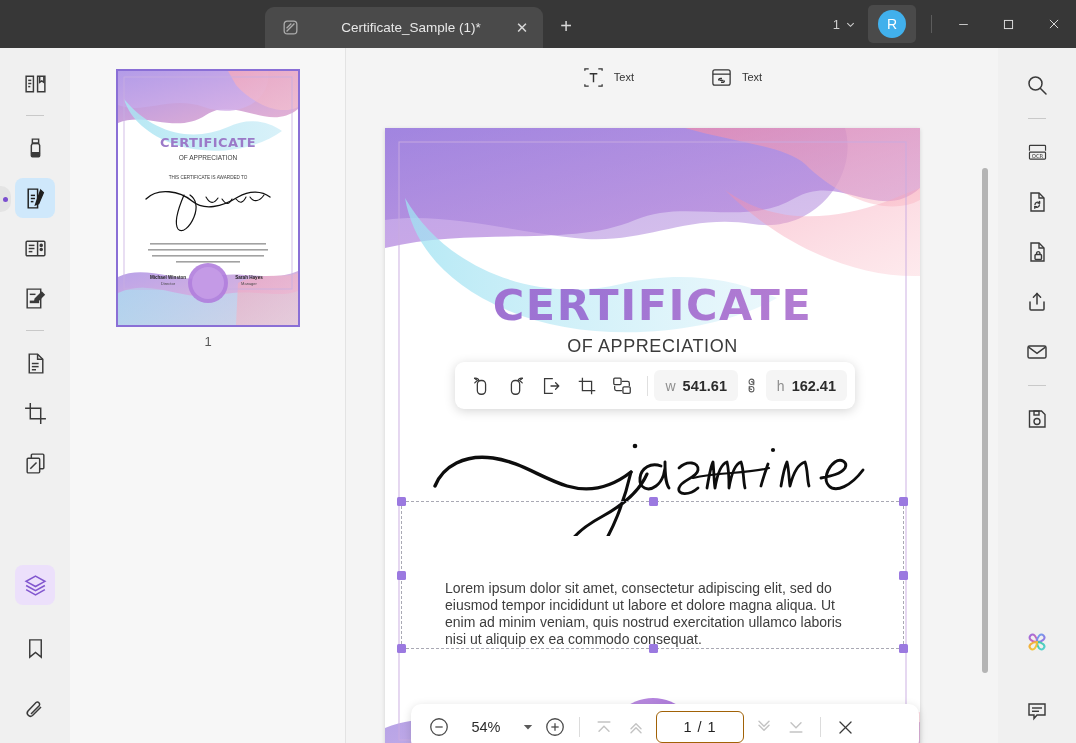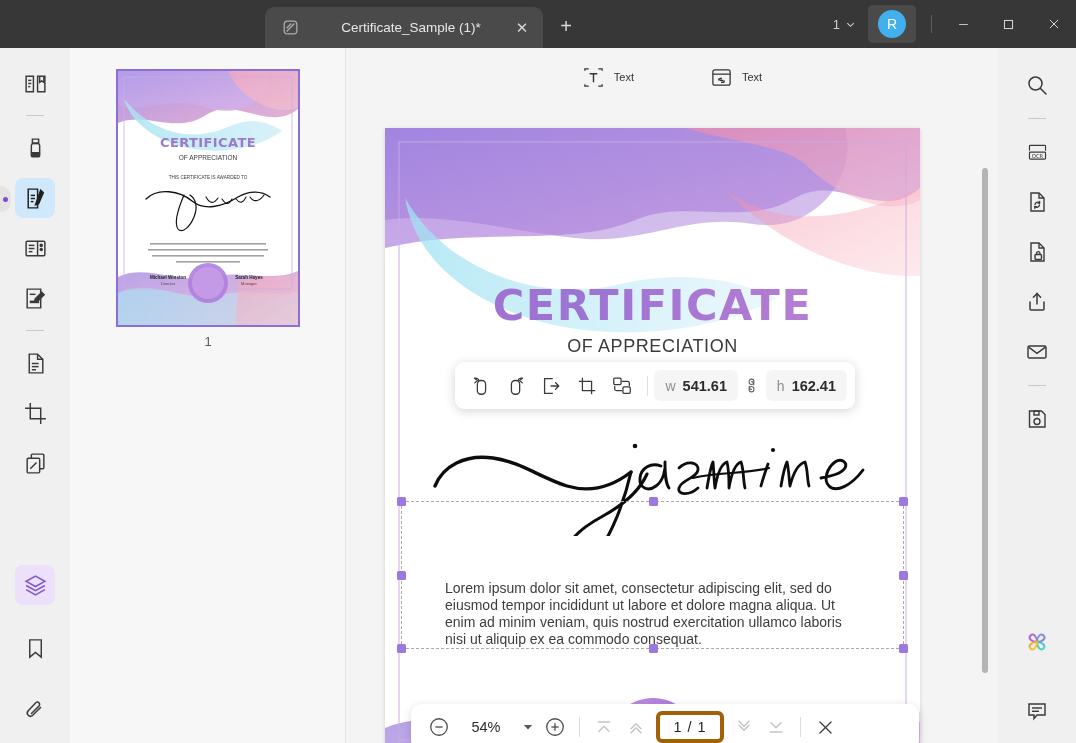--- a/index.html
+++ b/index.html
@@ -183,21 +183,21 @@
     position:absolute; left:411px; top:704px; width:508px; height:46px;
     background:#fff; border-radius:10px; box-shadow:0 2px 10px rgba(0,0,0,.14);
     display:flex; align-items:center; padding:0 12px; z-index:45;
   }
   .zb-btn { width:32px; height:32px; display:flex; align-items:center; justify-content:center; border-radius:6px; }
   .zb-zoomval { font-size:14.5px; color:#2c2c2c; width:62px; text-align:center; }
   .zb-caret { width:22px; display:flex; align-items:center; justify-content:center;
     color:#555; font-size:8px; }
   .zb-sep { width:1px; height:20px; background:#dcdcdc; margin:0 8px; }
   .zb-page {
-    width:68px; height:32px; border:4px solid #a16207; border-radius:6px;
+    width:88px; height:32px; border:1px solid #a16207; border-radius:6px;
     display:flex; align-items:center; justify-content:center;
     font-size:14.5px; color:#222; letter-spacing:1px; margin:0 4px;
   }
 
   
   .right-rail {
     position:absolute; right:0; top:48px; width:78px; height:695px;
     background:#f0f0f0; display:flex; flex-direction:column; align-items:center;
     padding-top:12px;
   }

